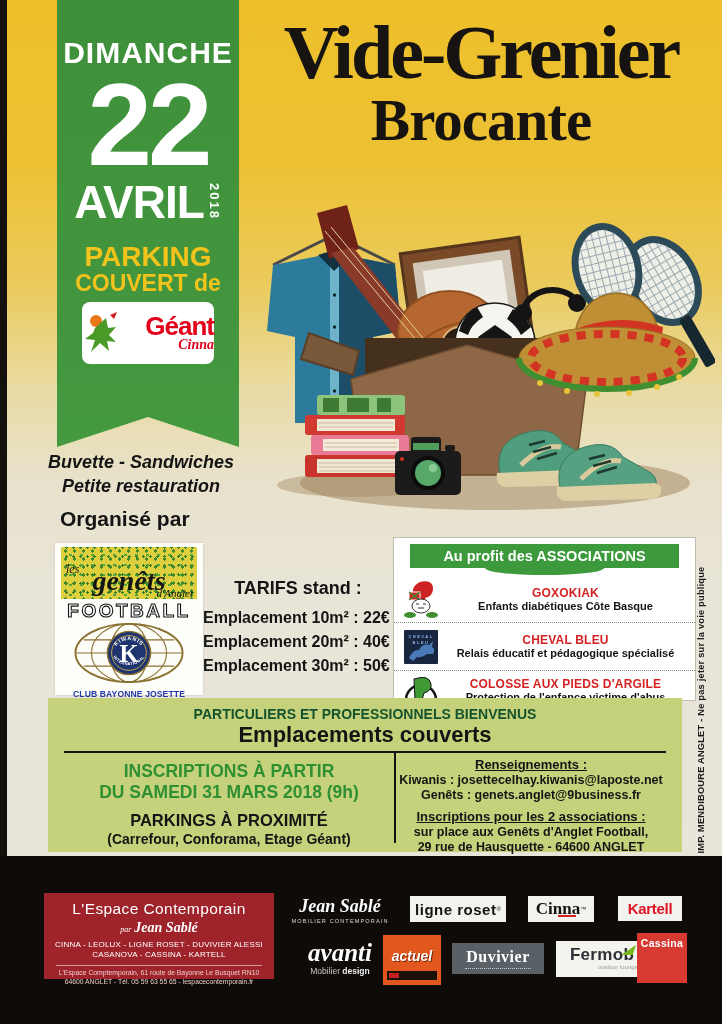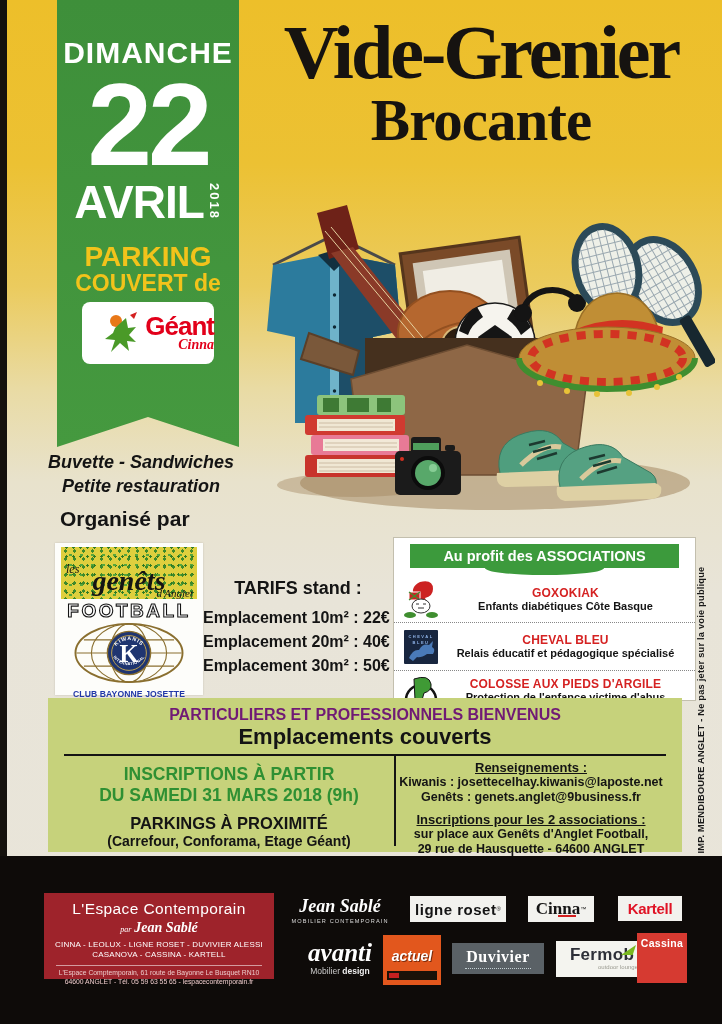--- a/index.html
+++ b/index.html
@@ -14,21 +14,21 @@
     clip-path:polygon(0 0,100% 0,100% 100%,50% calc(100% - 30px),0 100%);
     text-align:center;color:#fff;}
   .rb-day{padding-top:36px;font-size:30px;font-weight:700;letter-spacing:1px;}
   .rb-num{font-size:116px;font-weight:700;line-height:.92;letter-spacing:-4px;margin-top:2px;}
   .rb-month-row{display:flex;justify-content:center;align-items:center;margin-top:-4px;}
   .rb-month{font-size:46px;font-weight:700;letter-spacing:-1px;}
   .rb-year{writing-mode:vertical-rl;font-size:13px;font-weight:700;letter-spacing:2px;margin-left:3px;}
   .rb-parking{color:#f2c31b;font-size:28px;font-weight:700;margin-top:14px;line-height:1.02;}
   .rb-parking2{color:#f2c31b;font-size:23px;font-weight:700;line-height:1.05;}
   .geant-box{width:132px;height:62px;background:#fff;border-radius:8px;margin:7px auto 0;
-    display:flex;align-items:center;justify-content:flex-end;gap:7px;}
+    display:flex;align-items:center;justify-content:space-between;gap:7px;}
   .geant-col{text-align:left;}
   .geant-name{color:#e2001a;font-size:26px;font-weight:800;letter-spacing:-1px;line-height:1;}
   .geant-sub{color:#e2001a;font-size:14px;font-weight:700;font-style:italic;
     font-family:"Liberation Serif",serif;text-align:right;margin-top:-2px;}
 
   
   .title{position:absolute;left:244px;top:14px;width:474px;text-align:center;color:#161310;
     font-family:"Liberation Serif",serif;font-weight:700;}
   .title1{font-size:76px;line-height:1.02;letter-spacing:-3px;}
   .title2{font-size:59px;line-height:.95;letter-spacing:-1px;}
@@ -77,21 +77,21 @@
   .assoc-logo{flex:none;margin-right:4px;}
   .assoc-text{flex:1;text-align:center;}
   .assoc-name{color:#d52222;font-size:12px;font-weight:700;letter-spacing:.2px;}
   .assoc-desc{color:#141414;font-size:11px;font-weight:700;line-height:1.18;}
   .r1{height:44px;margin-top:8px;}
   .r2{height:45px;}
   .r3{height:50px;}
 
   
   .banner{position:absolute;left:48px;top:698px;width:634px;height:154px;background:#c6d27b;}
-  .banner-l1{padding-top:8px;text-align:center;color:#701a75;font-size:16px;font-weight:700;line-height:1.15;}
+  .banner-l1{padding-top:8px;text-align:center;color:#14532d;font-size:14px;font-weight:700;line-height:1.15;}
   .banner-l2{text-align:center;color:#141414;font-size:22px;font-weight:700;line-height:1.15;}
   .banner-cols{display:flex;margin:4px 16px 0;border-top:2px solid #141414;height:90px;}
   .bcol-left{width:330px;text-align:center;padding-top:8px;box-sizing:border-box;}
   .insc{color:#2f9033;font-size:17.5px;font-weight:700;line-height:1.2;}
   .park1{margin-top:8px;color:#141414;font-size:16.5px;font-weight:700;line-height:1.2;}
   .park2{color:#141414;font-size:14px;font-weight:700;line-height:1.25;}
   .bcol-right{flex:1;border-left:2px solid #141414;text-align:center;padding-top:4px;color:#141414;}
   .rlabel{font-size:13px;font-weight:700;text-decoration:underline;line-height:1.2;}
   .rline{font-size:12.5px;font-weight:700;line-height:1.18;white-space:nowrap;}
   .gap{margin-top:7px;}

